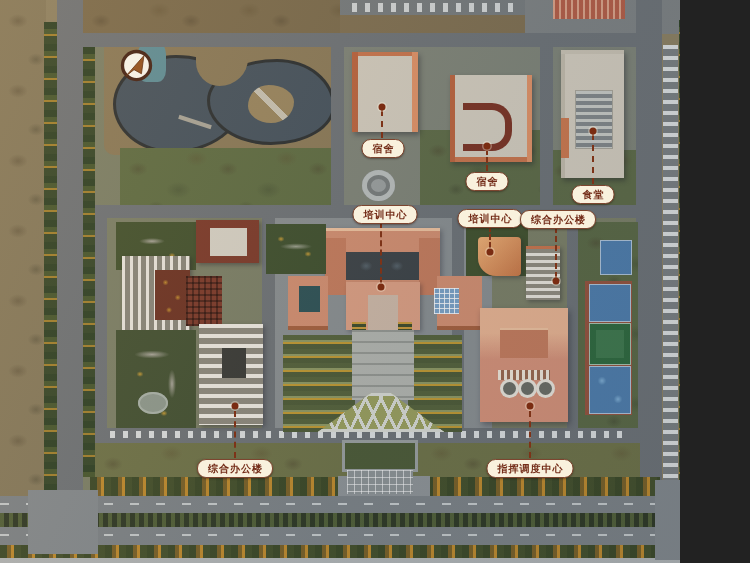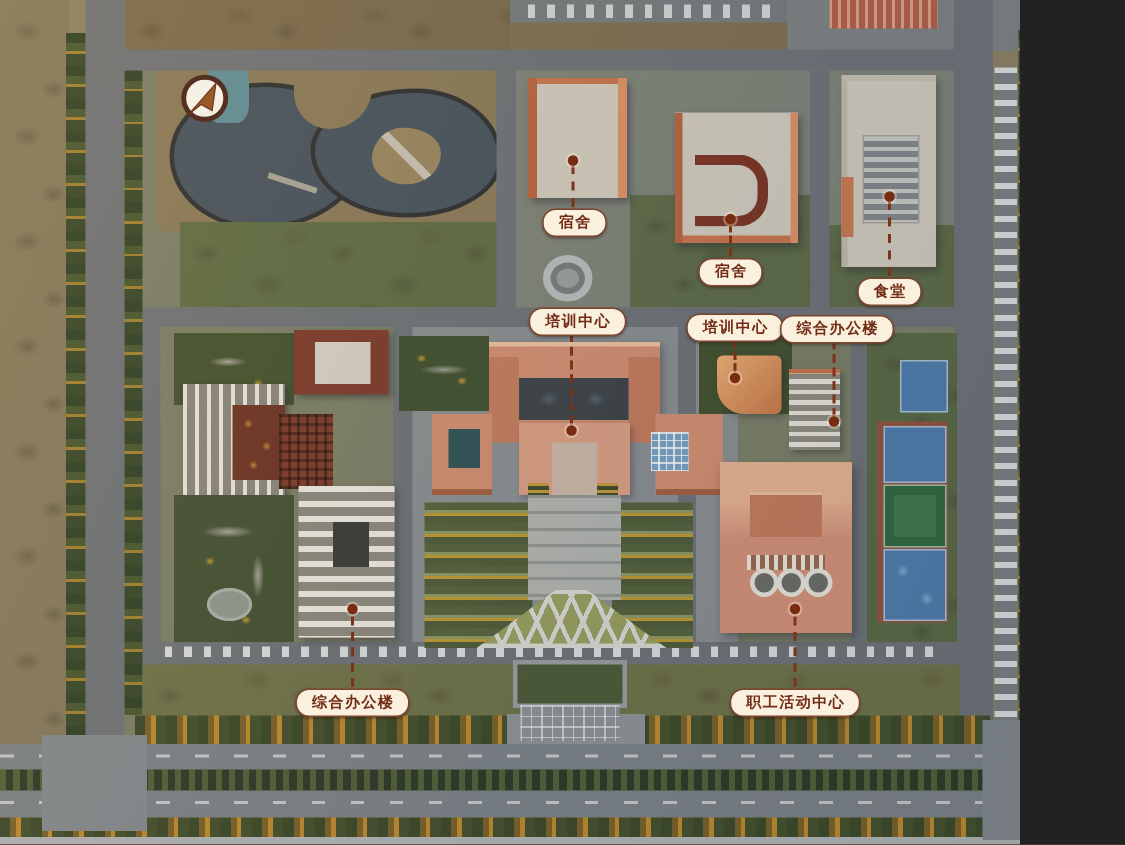--- a/index.html
+++ b/index.html
@@ -170,21 +170,21 @@
   <div class="leader" style="left:529px;top:411px;height:47px;"></div>
   <div class="dot" style="left:530px;top:406px;"></div>
 
   <div class="map-label" style="left:383px;top:139px;">宿舍</div>
   <div class="map-label" style="left:487px;top:172px;">宿舍</div>
   <div class="map-label" style="left:593px;top:185px;">食堂</div>
   <div class="map-label" style="left:385px;top:205px;">培训中心</div>
   <div class="map-label" style="left:490px;top:209px;">培训中心</div>
   <div class="map-label" style="left:558px;top:210px;">综合办公楼</div>
   <div class="map-label" style="left:235px;top:459px;">综合办公楼</div>
-  <div class="map-label" style="left:530px;top:459px;">职工活动中心</div>
+  <div class="map-label" style="left:530px;top:459px;">指挥调度中心</div>
 
   <div class="abs" style="left:120px;top:49px;width:33px;height:33px;z-index:70;">
     <svg width="33" height="33" viewBox="0 0 40 40">
       <circle cx="20" cy="20" r="17" fill="#f6f0e4" stroke="#53301f" stroke-width="4"></circle>
       <polygon points="29,8 7,33 17,25 26,30" fill="#9a5a28" stroke="#6b3a1a" stroke-width="1"></polygon>
     </svg>
   </div>
 
 </div>
 

